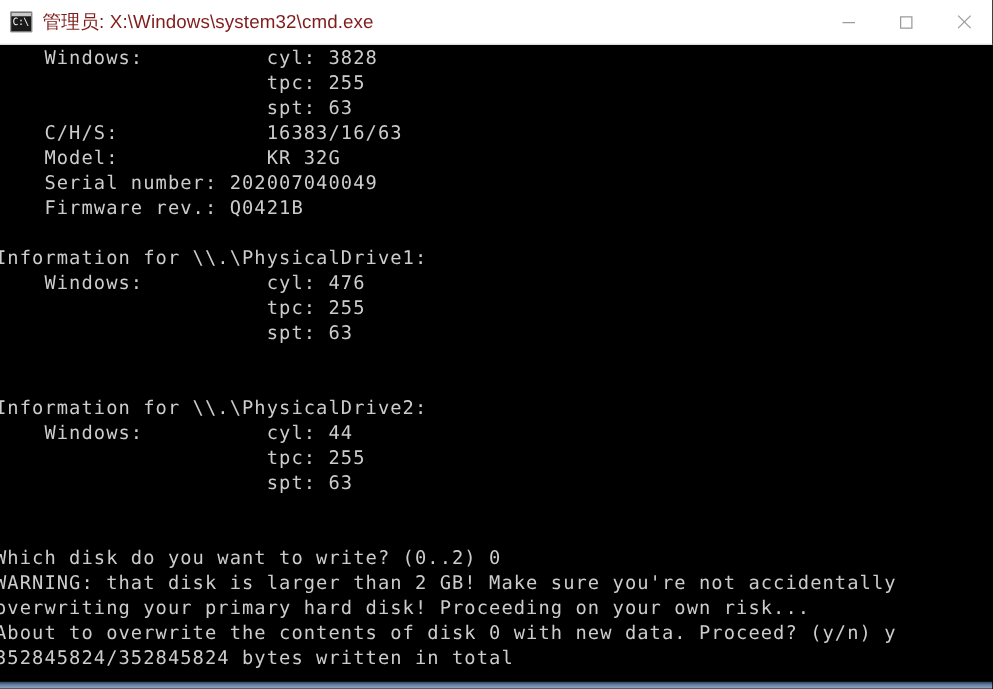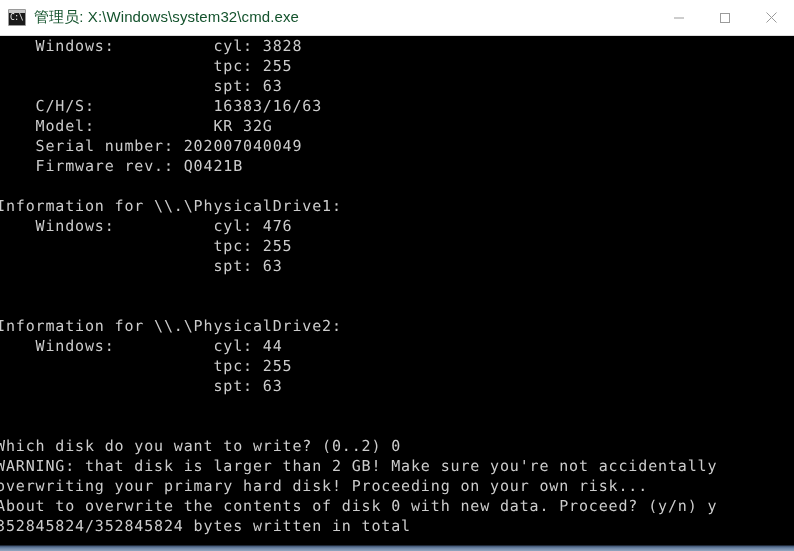--- a/index.html
+++ b/index.html
@@ -61,21 +61,21 @@
     font-family: "DejaVu Sans Mono", monospace;
     font-size: 8px;
     line-height: 10px;
     color: #f2f2f2;
     letter-spacing: -0.5px;
   }
 
   #title-text {
     font-family: "Liberation Sans", sans-serif;
     font-size: 15px;
-    color: #14532d;
+    color: #7f1d1d;
     white-space: nowrap;
     flex: 1 1 auto;
     overflow: hidden;
     letter-spacing: 0.1px;
   }
 
   .winbtn {
     width: 46px;
     height: 35px;
     flex: 0 0 auto;

